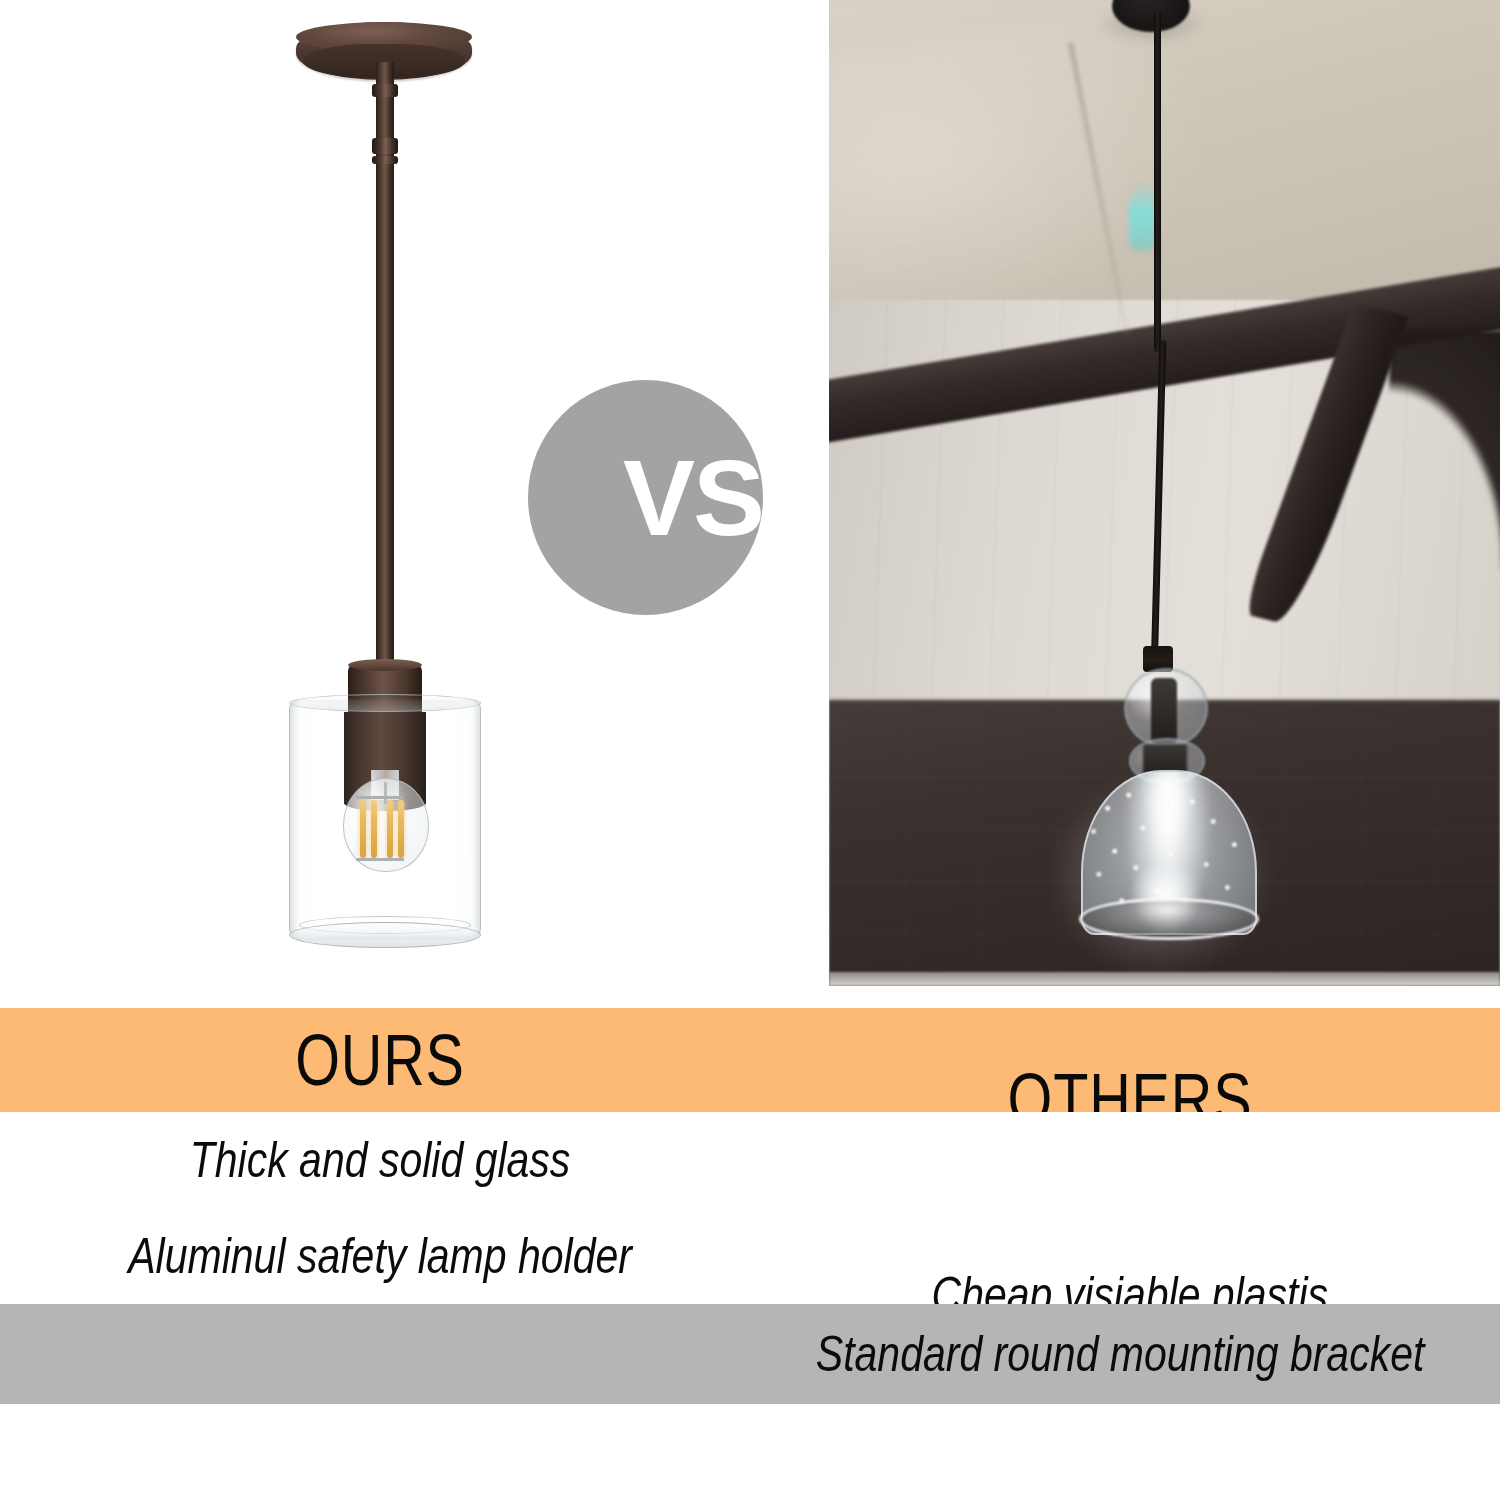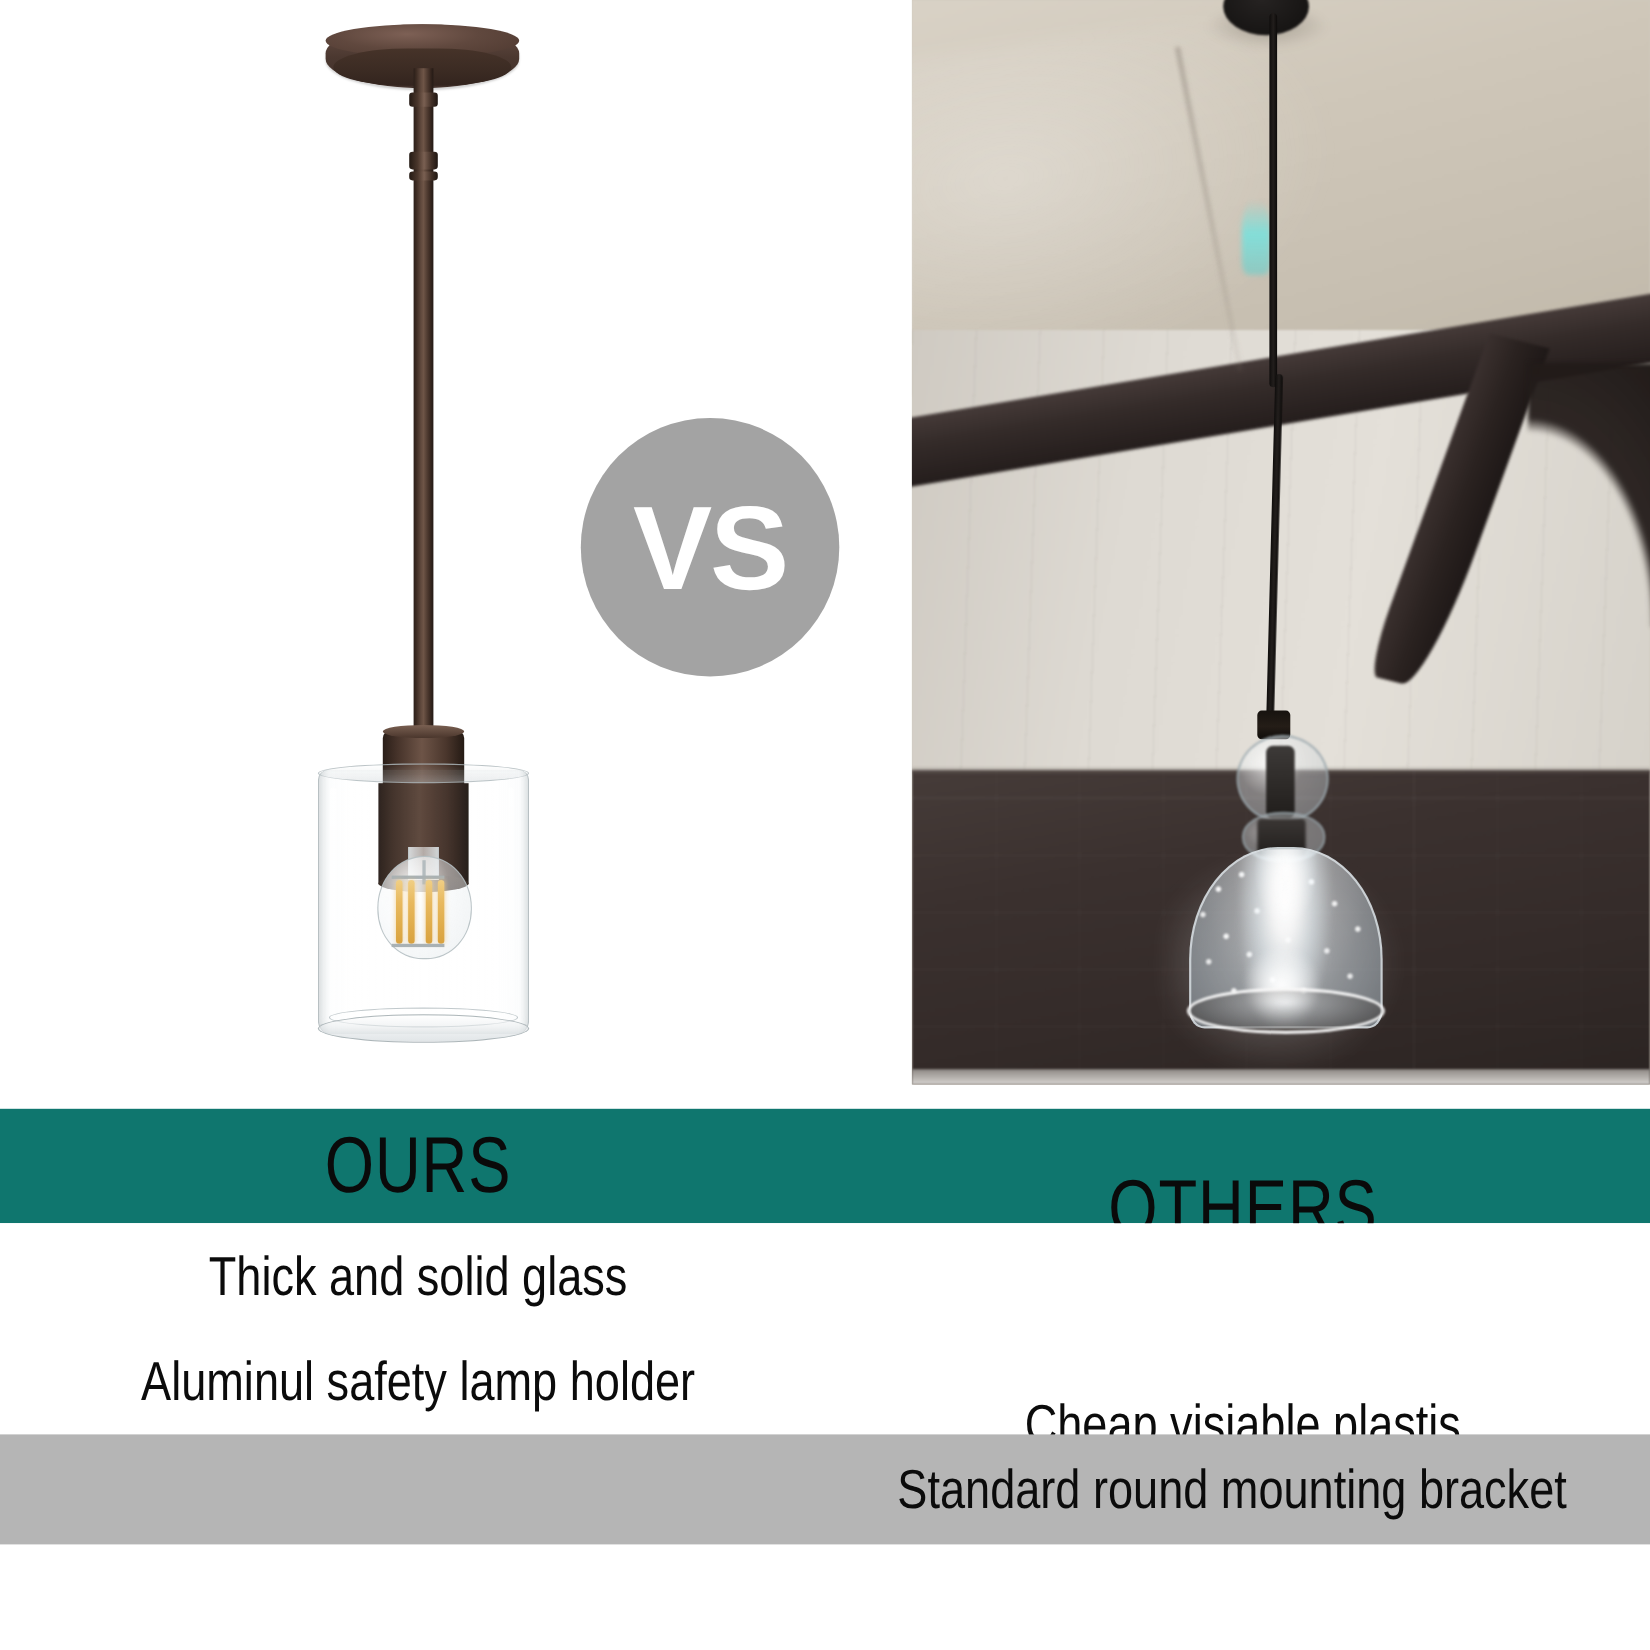--- a/index.html
+++ b/index.html
@@ -519,21 +519,21 @@
     left: 0; top: 1008px;
     width: 1500px;
     height: 492px;
   }
   .t-row {
     position: relative;
     display: flex;
     width: 1500px;
   }
   .t-row.header { height: 104px; }
-  .t-row.body   { height: 96px; }
+  .t-row.body   { height: 96px; font-style: italic; }
   .t-row.body.last { height: 100px; }
 
   .t-cell {
     display: flex;
     align-items: center;
     justify-content: center;
     height: 100%;
   }
   .t-cell.left  { width: 760px; }
   .t-cell.right { width: 740px; margin-top: 39px; }
@@ -592,21 +592,21 @@
         <div class="filament f2"></div>
         <div class="filament f3"></div>
         <div class="filament f4"></div>
         <div class="fil-bar bot"></div>
 
         <div class="shade-inner-ellipse"></div>
         <div class="shade-rim-bottom"></div>
       </div>
     </div>
 
-    <div class="vs-badge" style="background: rgb(163, 163, 163);">
+    <div class="vs-badge" style="background: rgb(163, 163, 163); justify-content: flex-end;">
       <span class="vs-text">VS</span>
     </div>
 
     <div class="others-photo">
       <div class="ph-ceiling"></div>
       <div class="ph-ceiling-sheen"></div>
       <div class="ph-wall"></div>
       <div class="ph-wall-lines"></div>
 
       <div class="ph-beam-main"></div>
@@ -638,21 +638,21 @@
       </div>
       <div class="ph-hotspot"></div>
       <div class="ph-bell-rim"></div>
 
       <div class="ph-bottom-strip"></div>
     </div>
   </div>
 
   <div class="table">
 
-    <div class="t-row header" style="background: #0f766e;">
+    <div class="t-row header" style="background: #fdba74;">
       <div class="t-cell left">
         <span class="hdr-text">OURS</span>
       </div>
       <div class="t-cell right">
         <span class="hdr-text">OTHERS</span>
       </div>
     </div>
 
     <div class="t-row body" style="background: rgb(255, 255, 255);">
       <div class="t-cell left">

